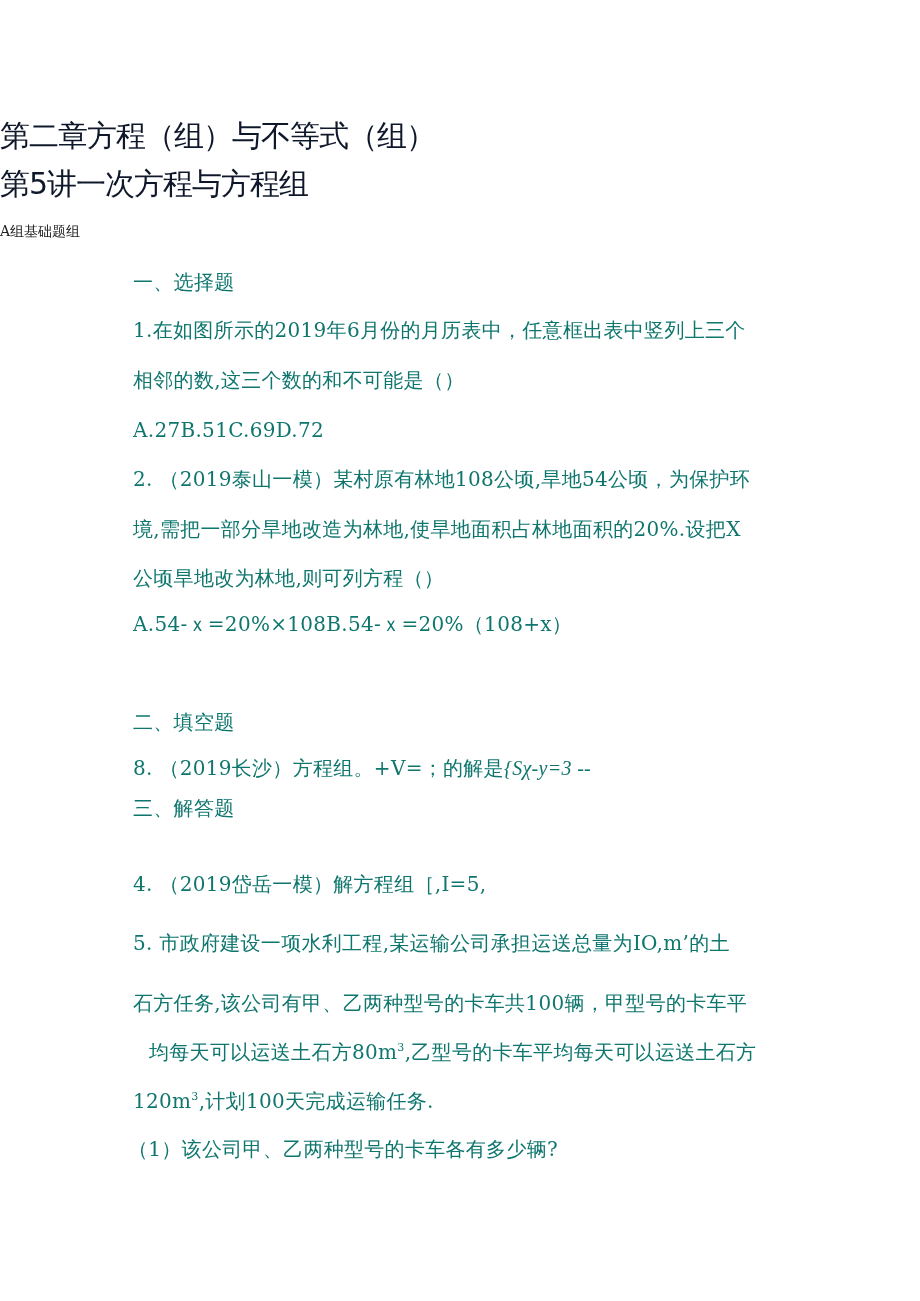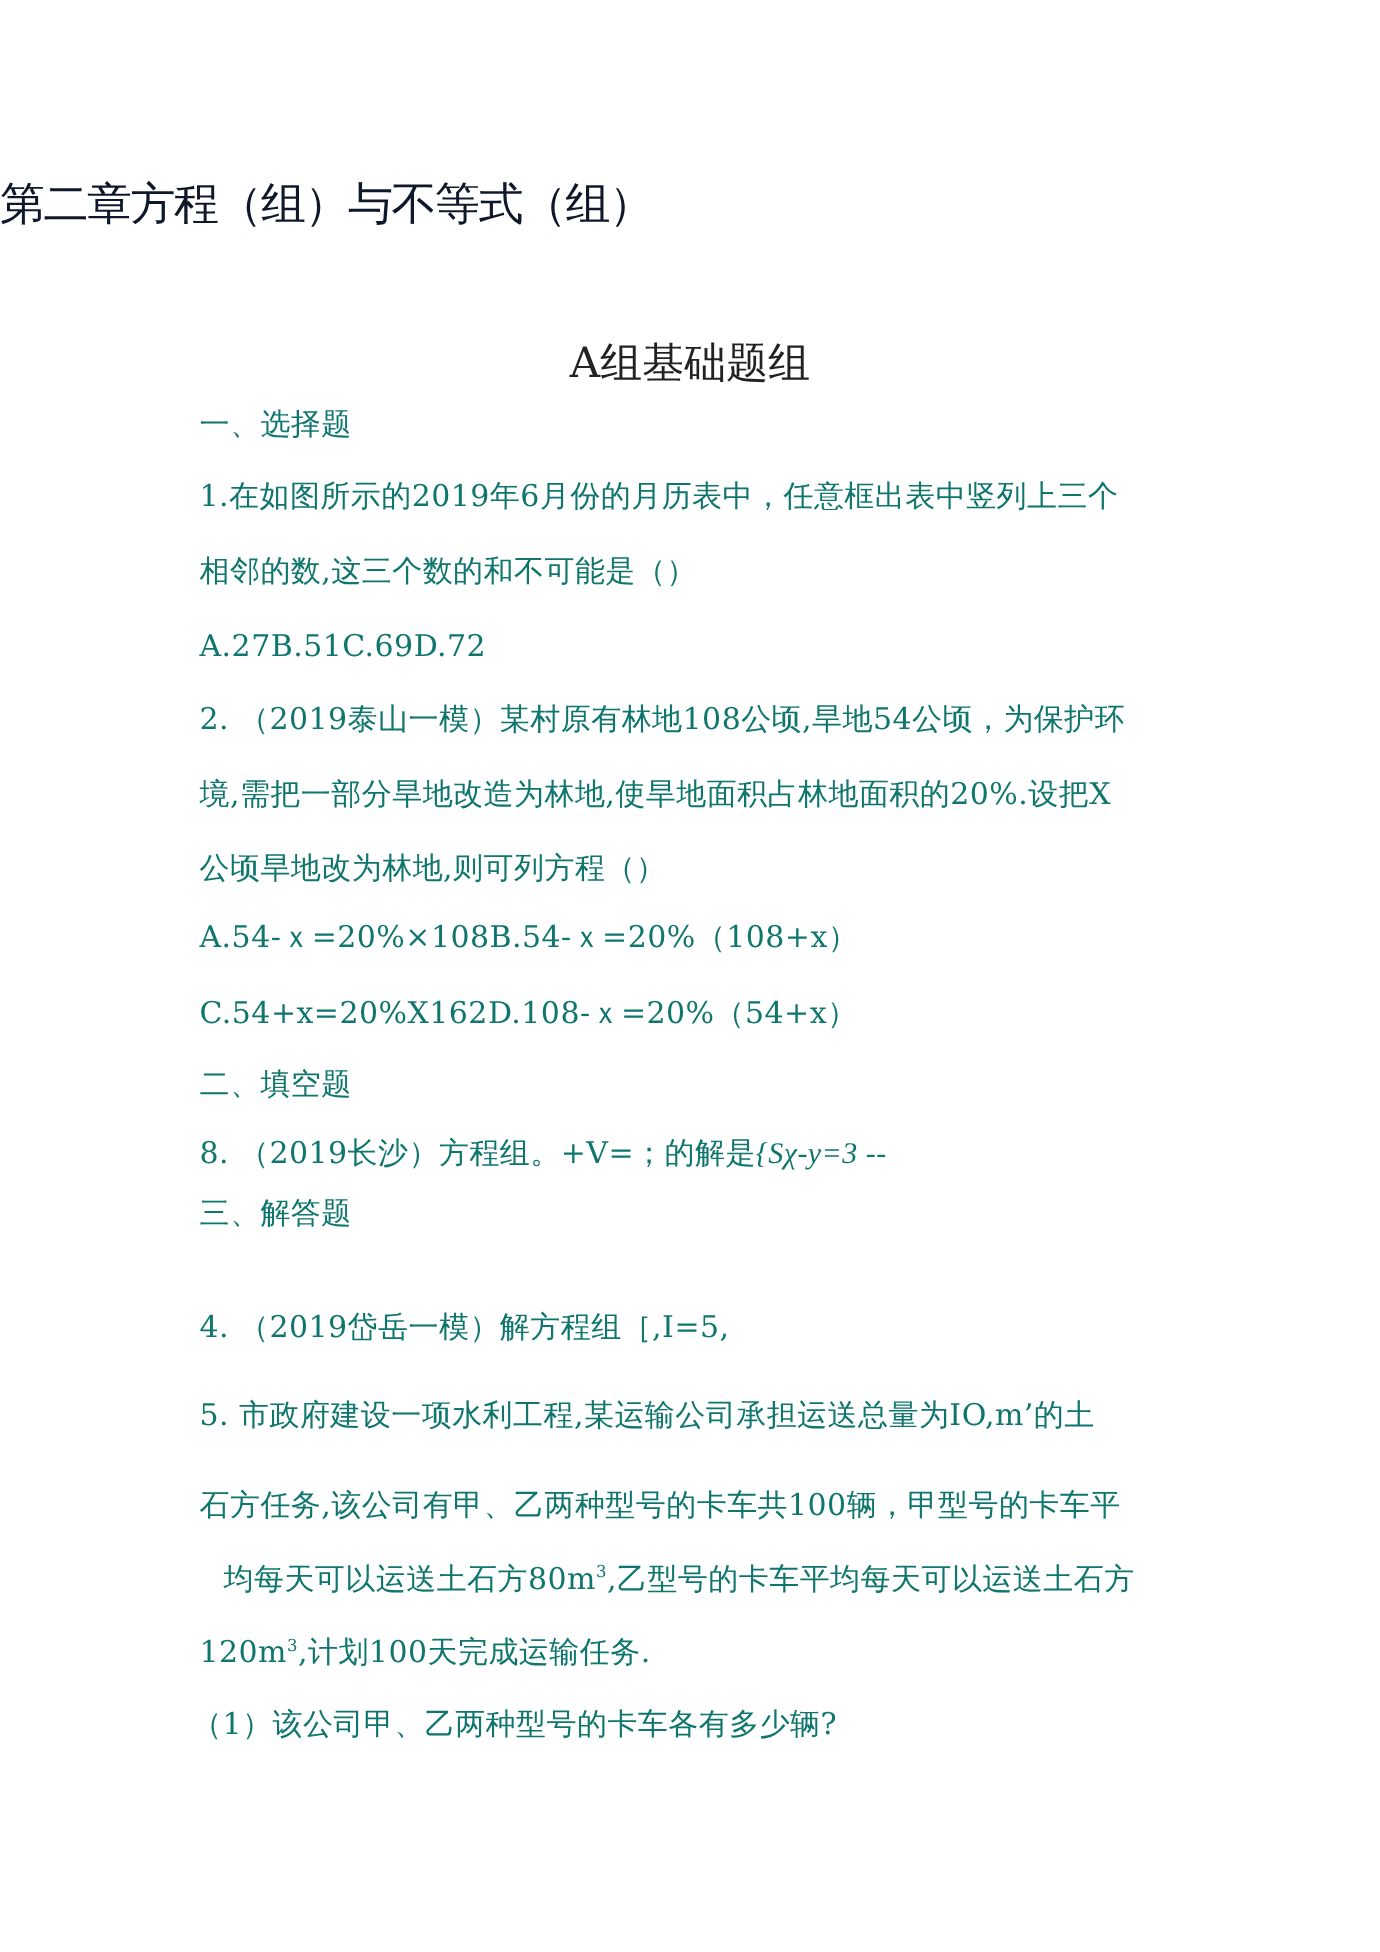--- a/index.html
+++ b/index.html
@@ -26,55 +26,54 @@
       left: 0; width: 920px;
       text-align: left;
       font-family: "DejaVu Sans", "Liberation Sans", sans-serif;
       font-size: 30px;
       letter-spacing: -1px;
       color: #0f172a;
     }
     .subtitle {
       position: absolute;
       left: 0; width: 920px;
-      text-align: center;
-      font-size: 28px;
+      font-size: 14px;
       color: #222;
     }
     .line {
       position: absolute;
       left: 133px;
       font-size: 20px;
       white-space: nowrap;
       color: #0f766e;
       letter-spacing: 0.3px;
     }
     .line.sub { left: 128px; }
     sup { font-size: 11px; vertical-align: super; line-height: 0; }
     .math-it { font-style: italic; font-family: "Liberation Serif", serif; }
   </style>
 </head>
 <body>
 
 <div class="page">
 
   <div class="title" style="top:116px;">第二章方程（组）与不等式（组）</div>
+  <div class="title" style="top:164px;">第5讲一次方程与方程组</div>
   <div class="subtitle" style="top:223px;">A组基础题组</div>
 
   <div class="line" style="top:269px;">一、选择题</div>
 
   <div class="line" style="top:317px;">1.在如图所示的2019年6月份的月历表中，任意框出表中竖列上三个</div>
   <div class="line" style="top:367px;">相邻的数,这三个数的和不可能是（）</div>
   <div class="line" style="top:418px;">A.27B.51C.69D.72</div>
 
   <div class="line" style="top:466px;">2. （2019泰山一模）某村原有林地108公顷,旱地54公顷，为保护环</div>
   <div class="line" style="top:516px;">境,需把一部分旱地改造为林地,使旱地面积占林地面积的20%.设把X</div>
   <div class="line" style="top:565px;">公顷旱地改为林地,则可列方程（）</div>
   <div class="line" style="top:611px;">A.54-ｘ=20%×108B.54-ｘ=20%（108+x）</div>
-  <div class="line" style="top:662px;">C.54+x=20%X162D.108-ｘ=20%（54+x）</div>
 
   <div class="line" style="top:709px;">二、填空题</div>
 
   <div class="line" style="top:755px;">
     <span>8. （2019长沙）方程组。+V=；的解是</span><span class="math-it">{Sχ-y=3 --</span>
   </div>
 
   <div class="line" style="top:795px;">三、解答题</div>
 
   <div class="line" style="top:871px;">4. （2019岱岳一模）解方程组［,I=5,</div>

